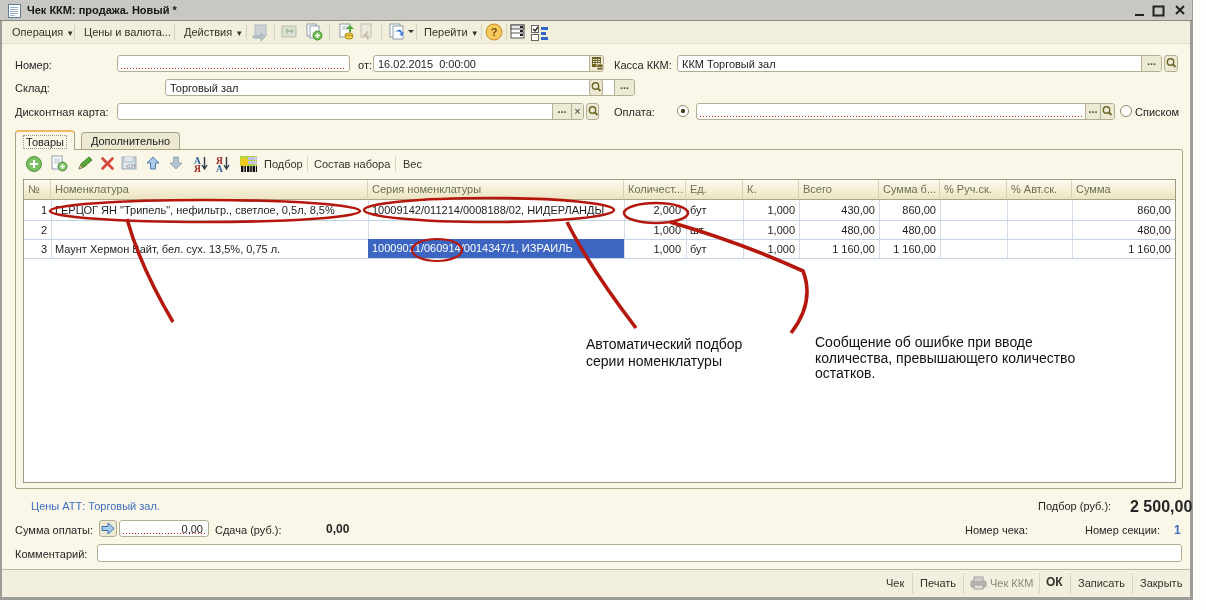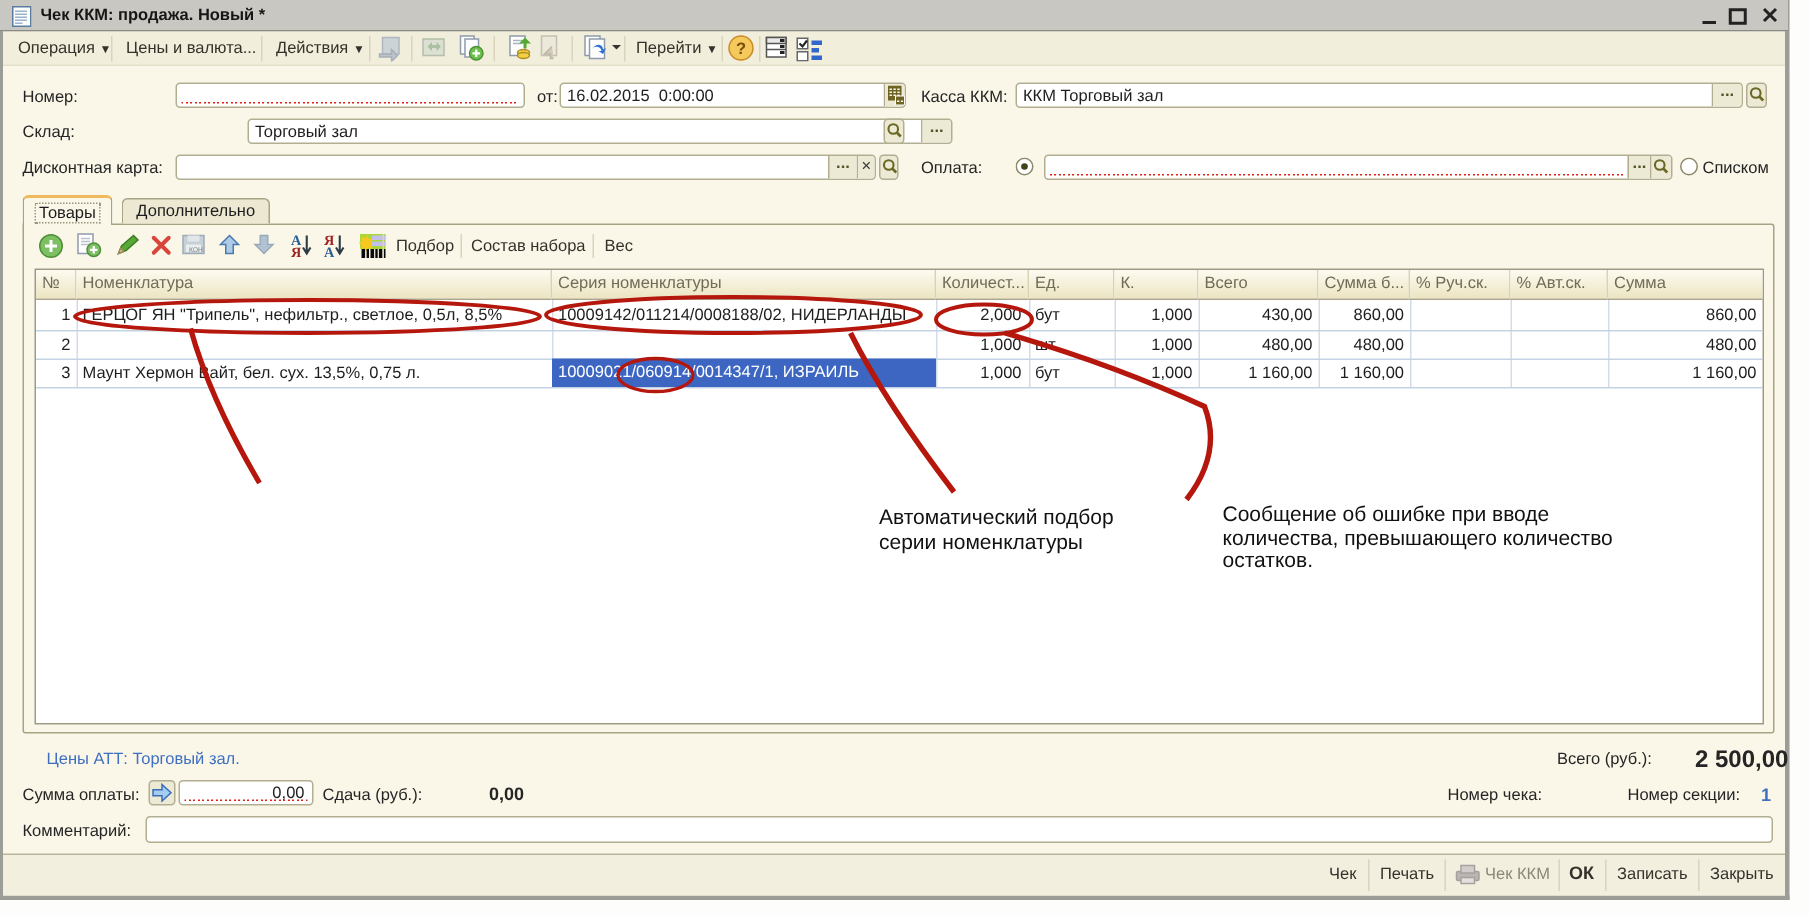--- a/index.html
+++ b/index.html
@@ -351,21 +351,21 @@
       <ellipse cx="435" cy="250" rx="25" ry="11" stroke-width="2.2"></ellipse>
       <path d="M125,219 Q138,266 171,322" stroke-width="3.5"></path>
       <path d="M565,222 Q588,268 634,328" stroke-width="3.6"></path>
       <path d="M668,222 Q740,243 801,271 Q813,302 789,333" stroke-width="3.6"></path>
     </g>
   </svg>
   <div class="lbl" style="left:813px;top:335px;line-height:15.7px;font-size:14px;color:#111;">Сообщение об ошибке при вводе<br>количества, превышающего количество<br>остатков.</div>
   <div class="lbl" style="left:584px;top:336px;line-height:16.5px;font-size:14px;color:#111;">Автоматический подбор<br>серии номенклатуры</div>
 
   <div class="lbl" style="left:13px;top:500px;color:#3e6fc1;margin-left:16px;">Цены АТТ: Торговый зал.</div>
-  <div class="lbl" style="left:1036px;top:500px;">Всего (руб.):</div>
+  <div class="lbl" style="left:1036px;top:500px;">Подбор (руб.):</div>
   <div class="lbl" style="left:1128px;top:498px;font-weight:bold;font-size:16px;">2 500,00</div>
 
   <div class="lbl" style="left:13px;top:524px;">Сумма оплаты:</div>
   <div class="btn3" style="left:97px;top:520px;width:18px;height:17px;">
     <svg width="14" height="13" style="position:absolute;left:1px;top:1px">
       <path d="M1 4.5 h6 v-3.5 l6 5.5 -6 5.5 v-3.5 h-6 z" fill="#a6cdf0" stroke="#3a6fb8"></path>
     </svg>
   </div>
   <div class="fld" style="left:117px;top:520px;width:90px;height:17px;">
     <div class="reddots"></div>

